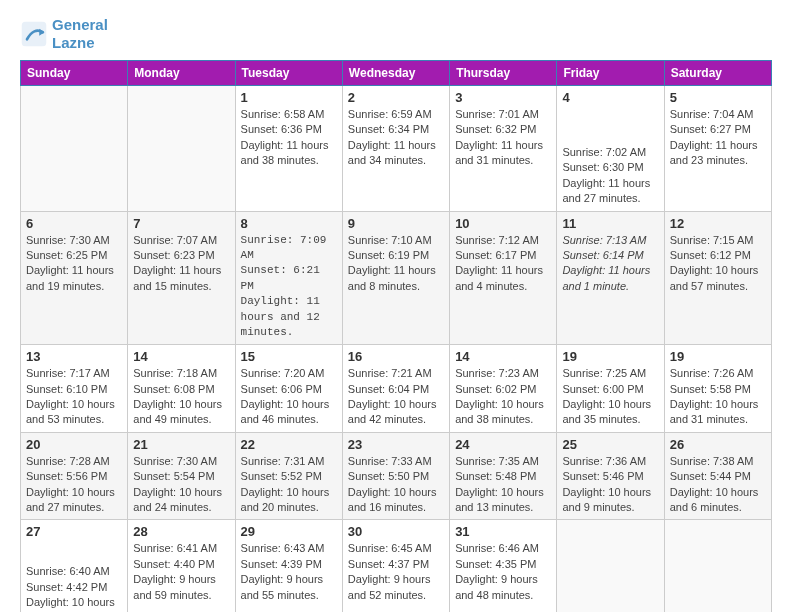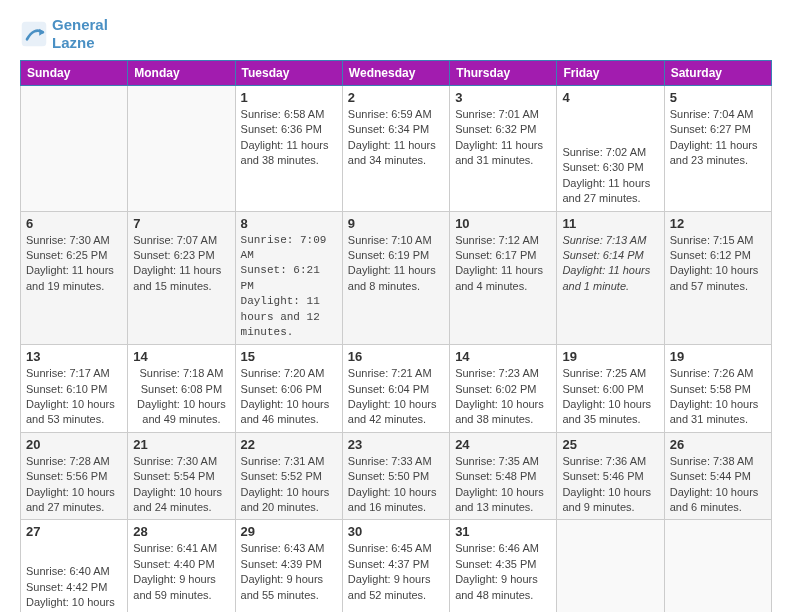--- a/index.html
+++ b/index.html
@@ -214,21 +214,21 @@
         </tr>
         <tr>
           <td>
             <span class="day-num">13</span>
             <div class="day-detail" style="white-space: pre-line;">Sunrise: 7:17 AM
 Sunset: 6:10 PM
 Daylight: 10 hours and 53 minutes.</div>
           </td>
           <td>
             <span class="day-num">14</span>
-            <div class="day-detail" style="white-space: pre-line; text-align: center;">Sunrise: 7:18 AM
+            <div class="day-detail" style="white-space: pre-line;">Sunrise: 7:18 AM
 Sunset: 6:08 PM
 Daylight: 10 hours and 49 minutes.</div>
           </td>
           <td>
             <span class="day-num">15</span>
             <div class="day-detail" style="white-space: pre-line;">Sunrise: 7:20 AM
 Sunset: 6:06 PM
 Daylight: 10 hours and 46 minutes.</div>
           </td>
           <td>

